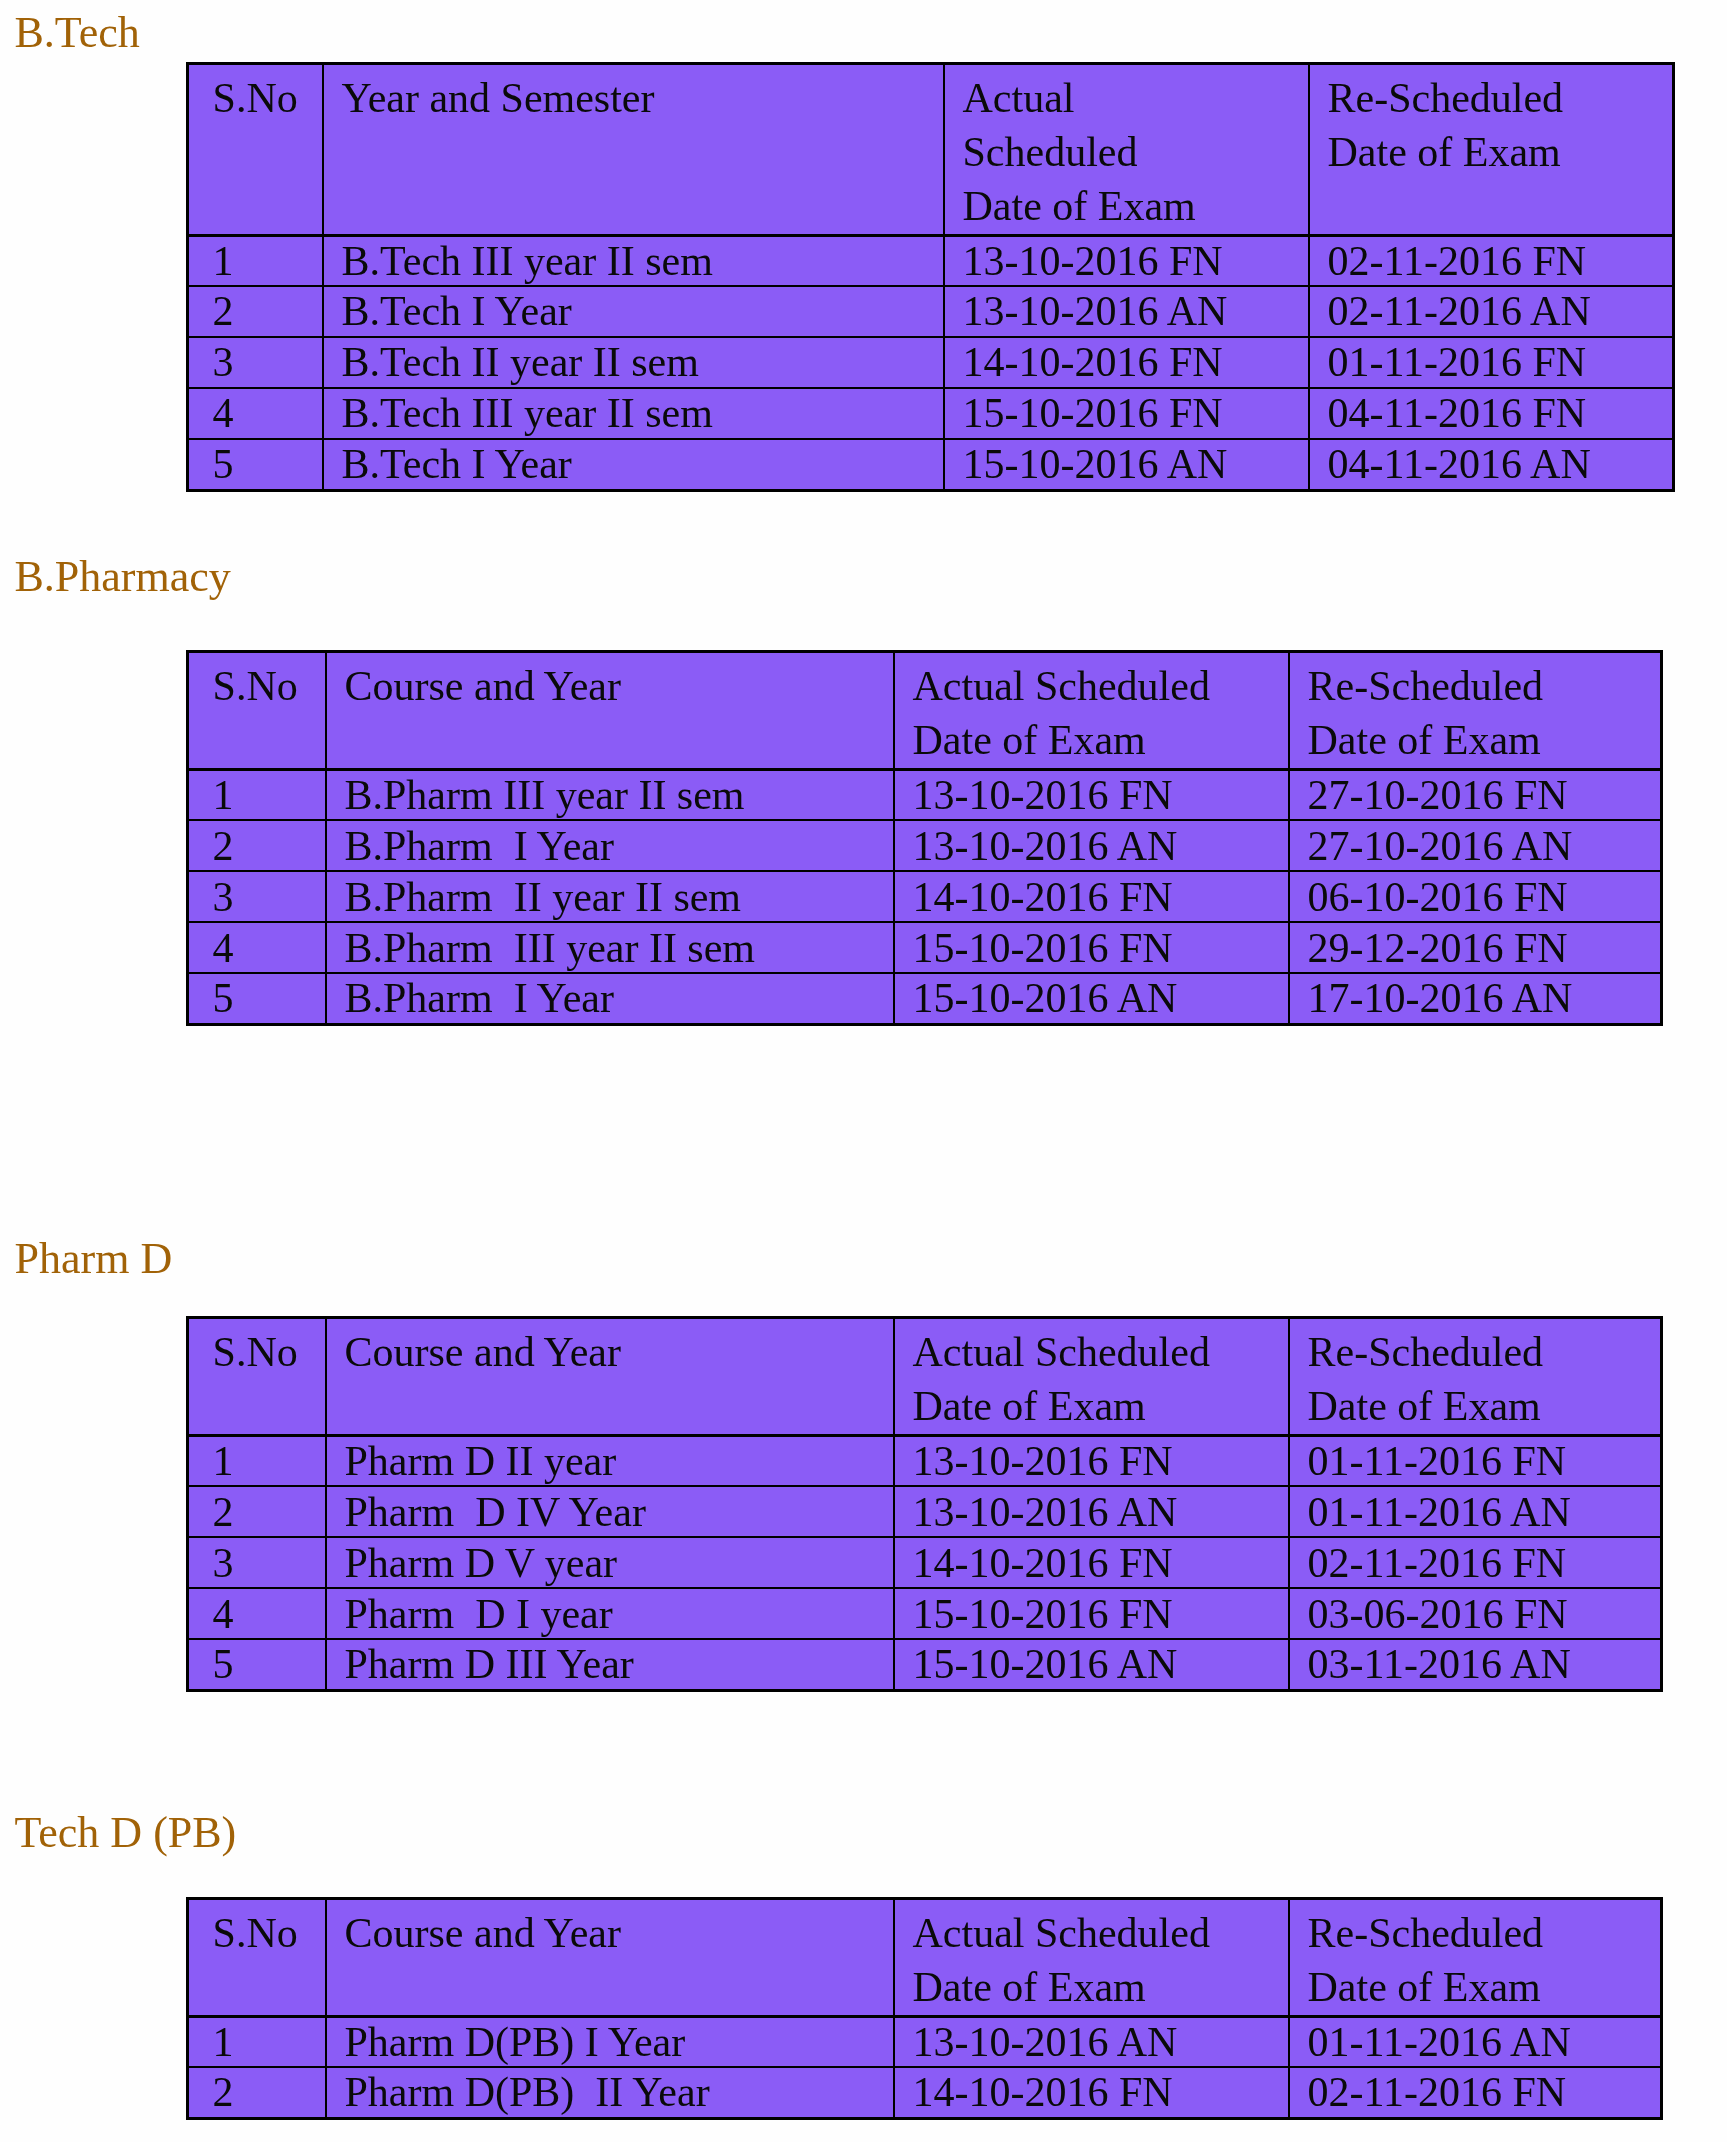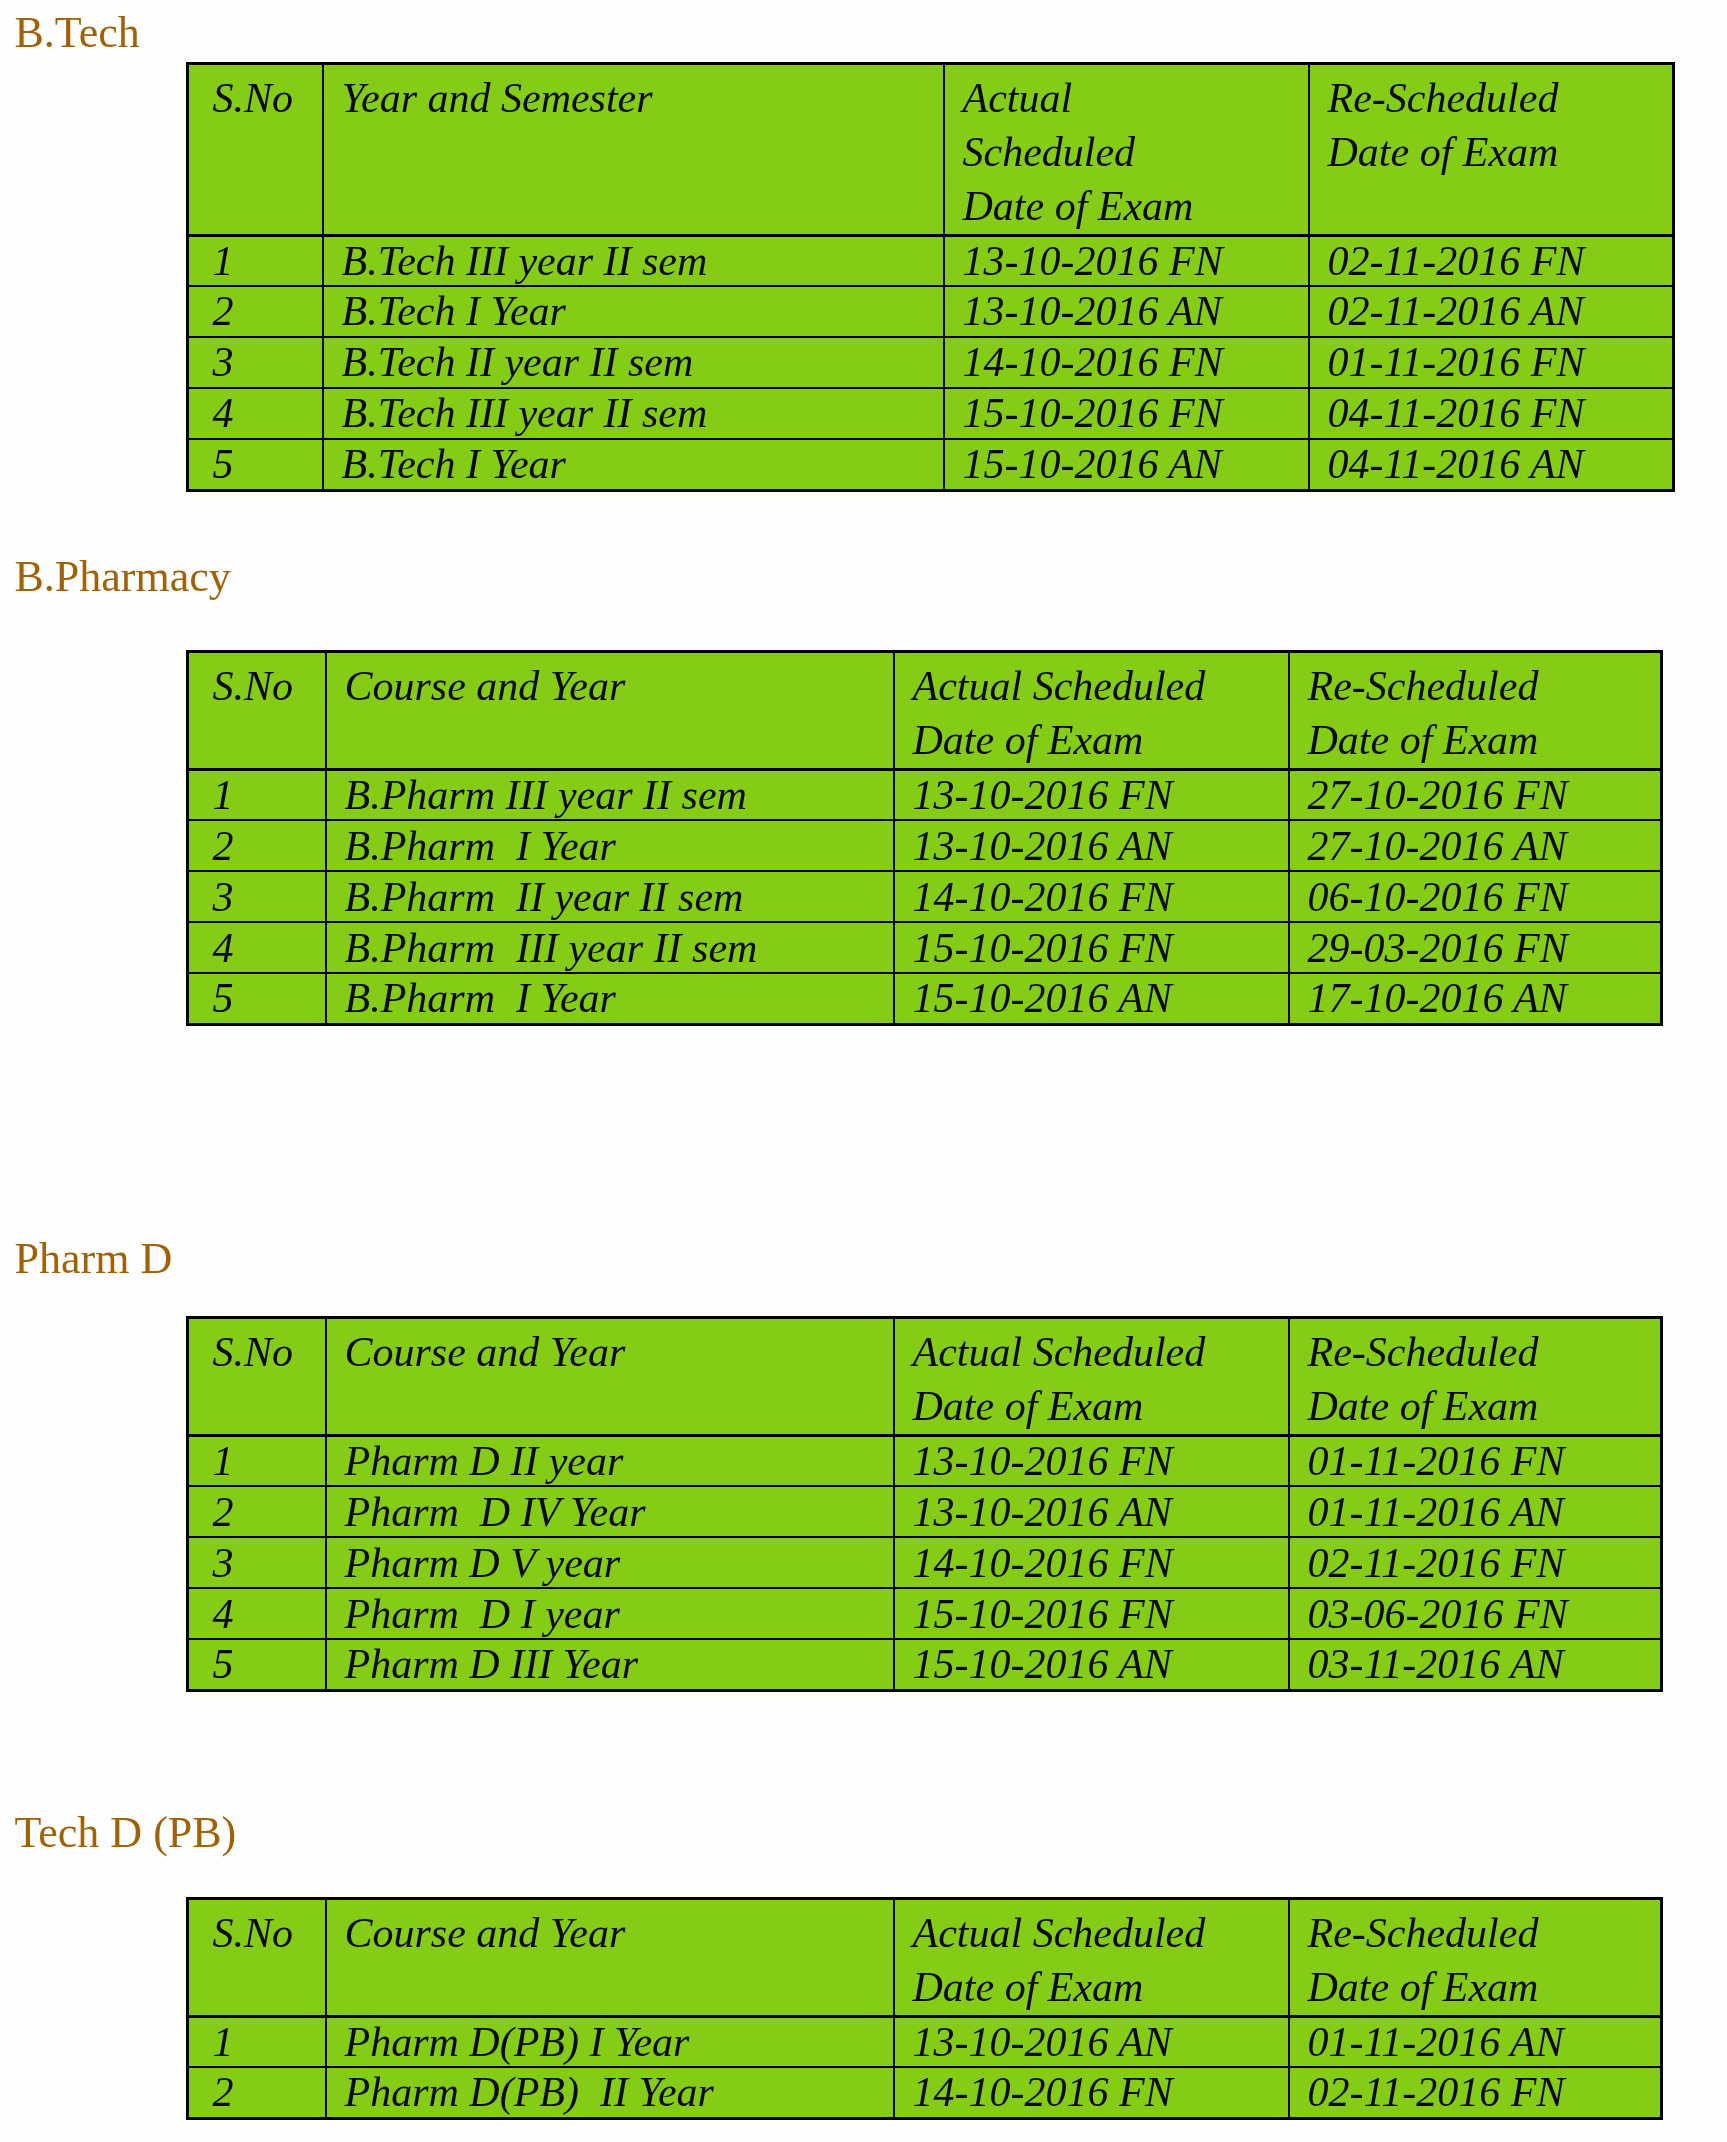--- a/index.html
+++ b/index.html
@@ -20,22 +20,21 @@
     font-size: 44px;
     line-height: 1.1;
     white-space: pre;
     color: #a16207;
   }
   table.sched {
     position: absolute;
     border-collapse: collapse;
     border: 3.6px solid #000;
     table-layout: fixed;
-    background: #84cc16;
-    font-style: italic;
+    background: #8b5cf6;
   }
   table.sched th,
   table.sched td {
     border: 2.7px solid #000;
     font-size: 42px;
     font-weight: normal;
     text-align: left;
     white-space: pre-wrap;
     overflow: hidden;
     color: #0a0a0a;
@@ -167,21 +166,21 @@
     <tr>
       <td class="c1">3</td>
       <td>B.Pharm  II year II sem</td>
       <td>14-10-2016 FN</td>
       <td>06-10-2016 FN</td>
     </tr>
     <tr>
       <td class="c1">4</td>
       <td>B.Pharm  III year II sem</td>
       <td>15-10-2016 FN</td>
-      <td>29-03-2016 FN</td>
+      <td>29-12-2016 FN</td>
     </tr>
     <tr>
       <td class="c1">5</td>
       <td>B.Pharm  I Year</td>
       <td>15-10-2016 AN</td>
       <td>17-10-2016 AN</td>
     </tr>
   </tbody>
 </table>
 

